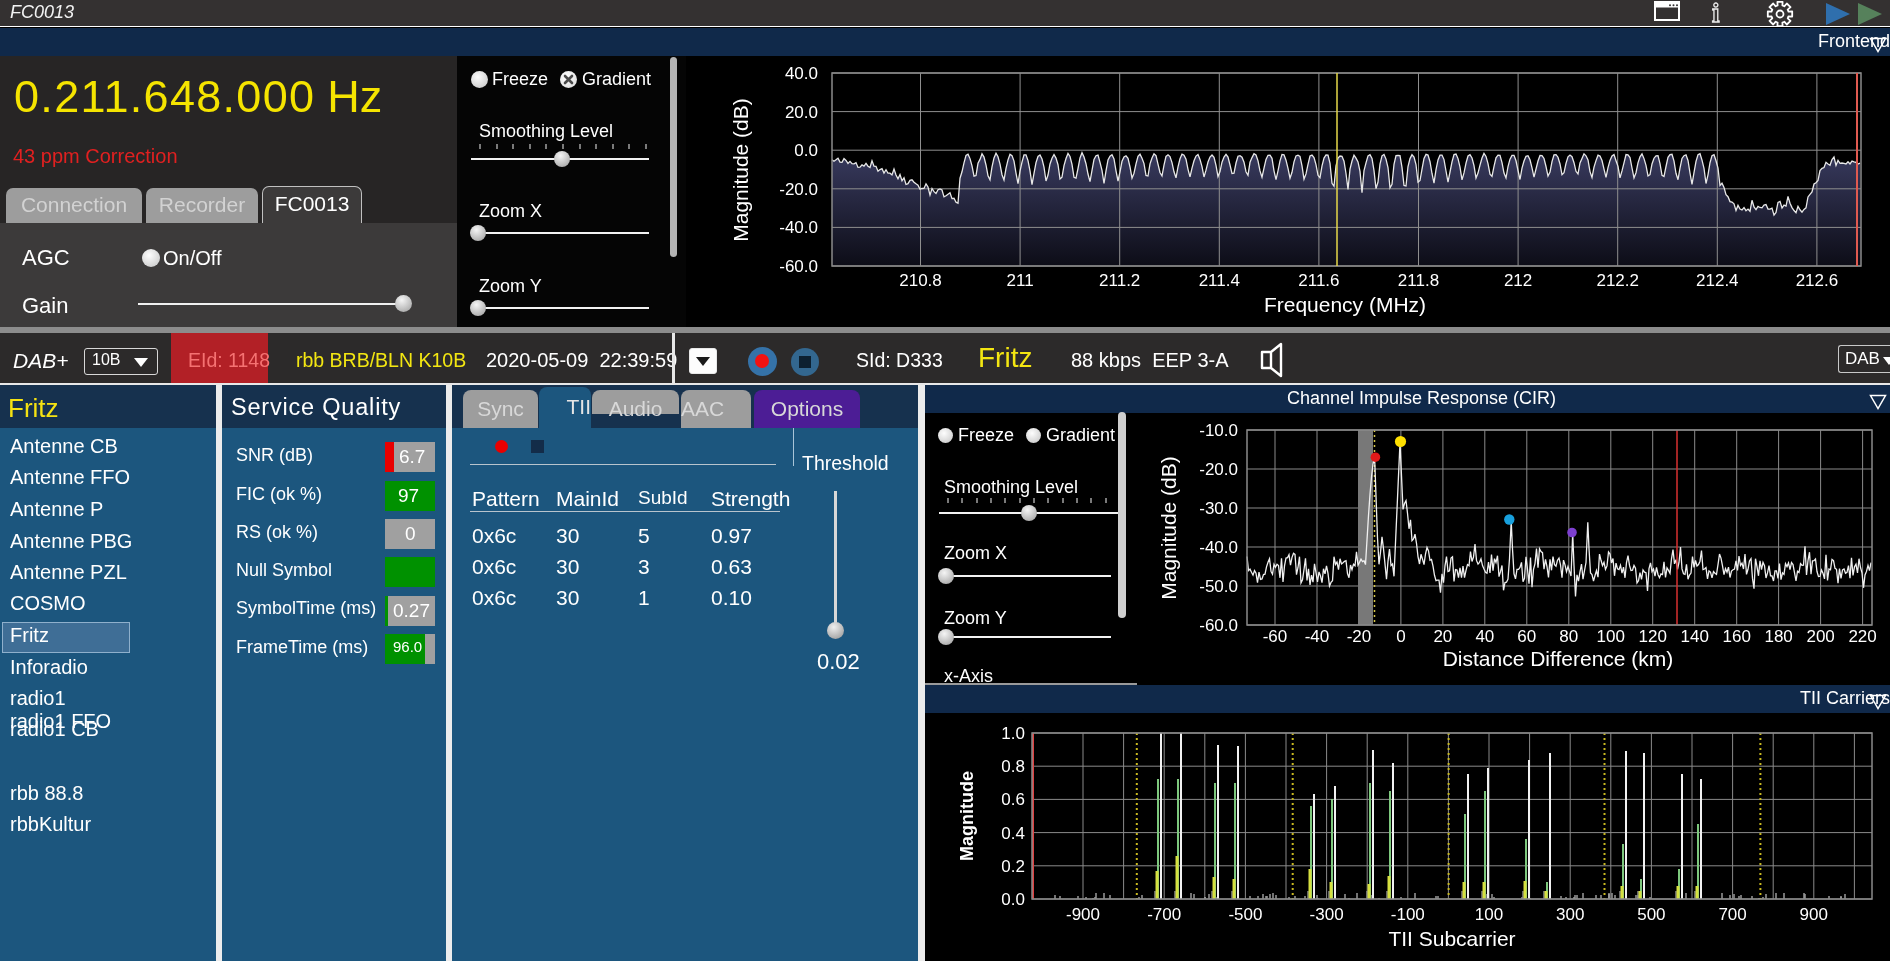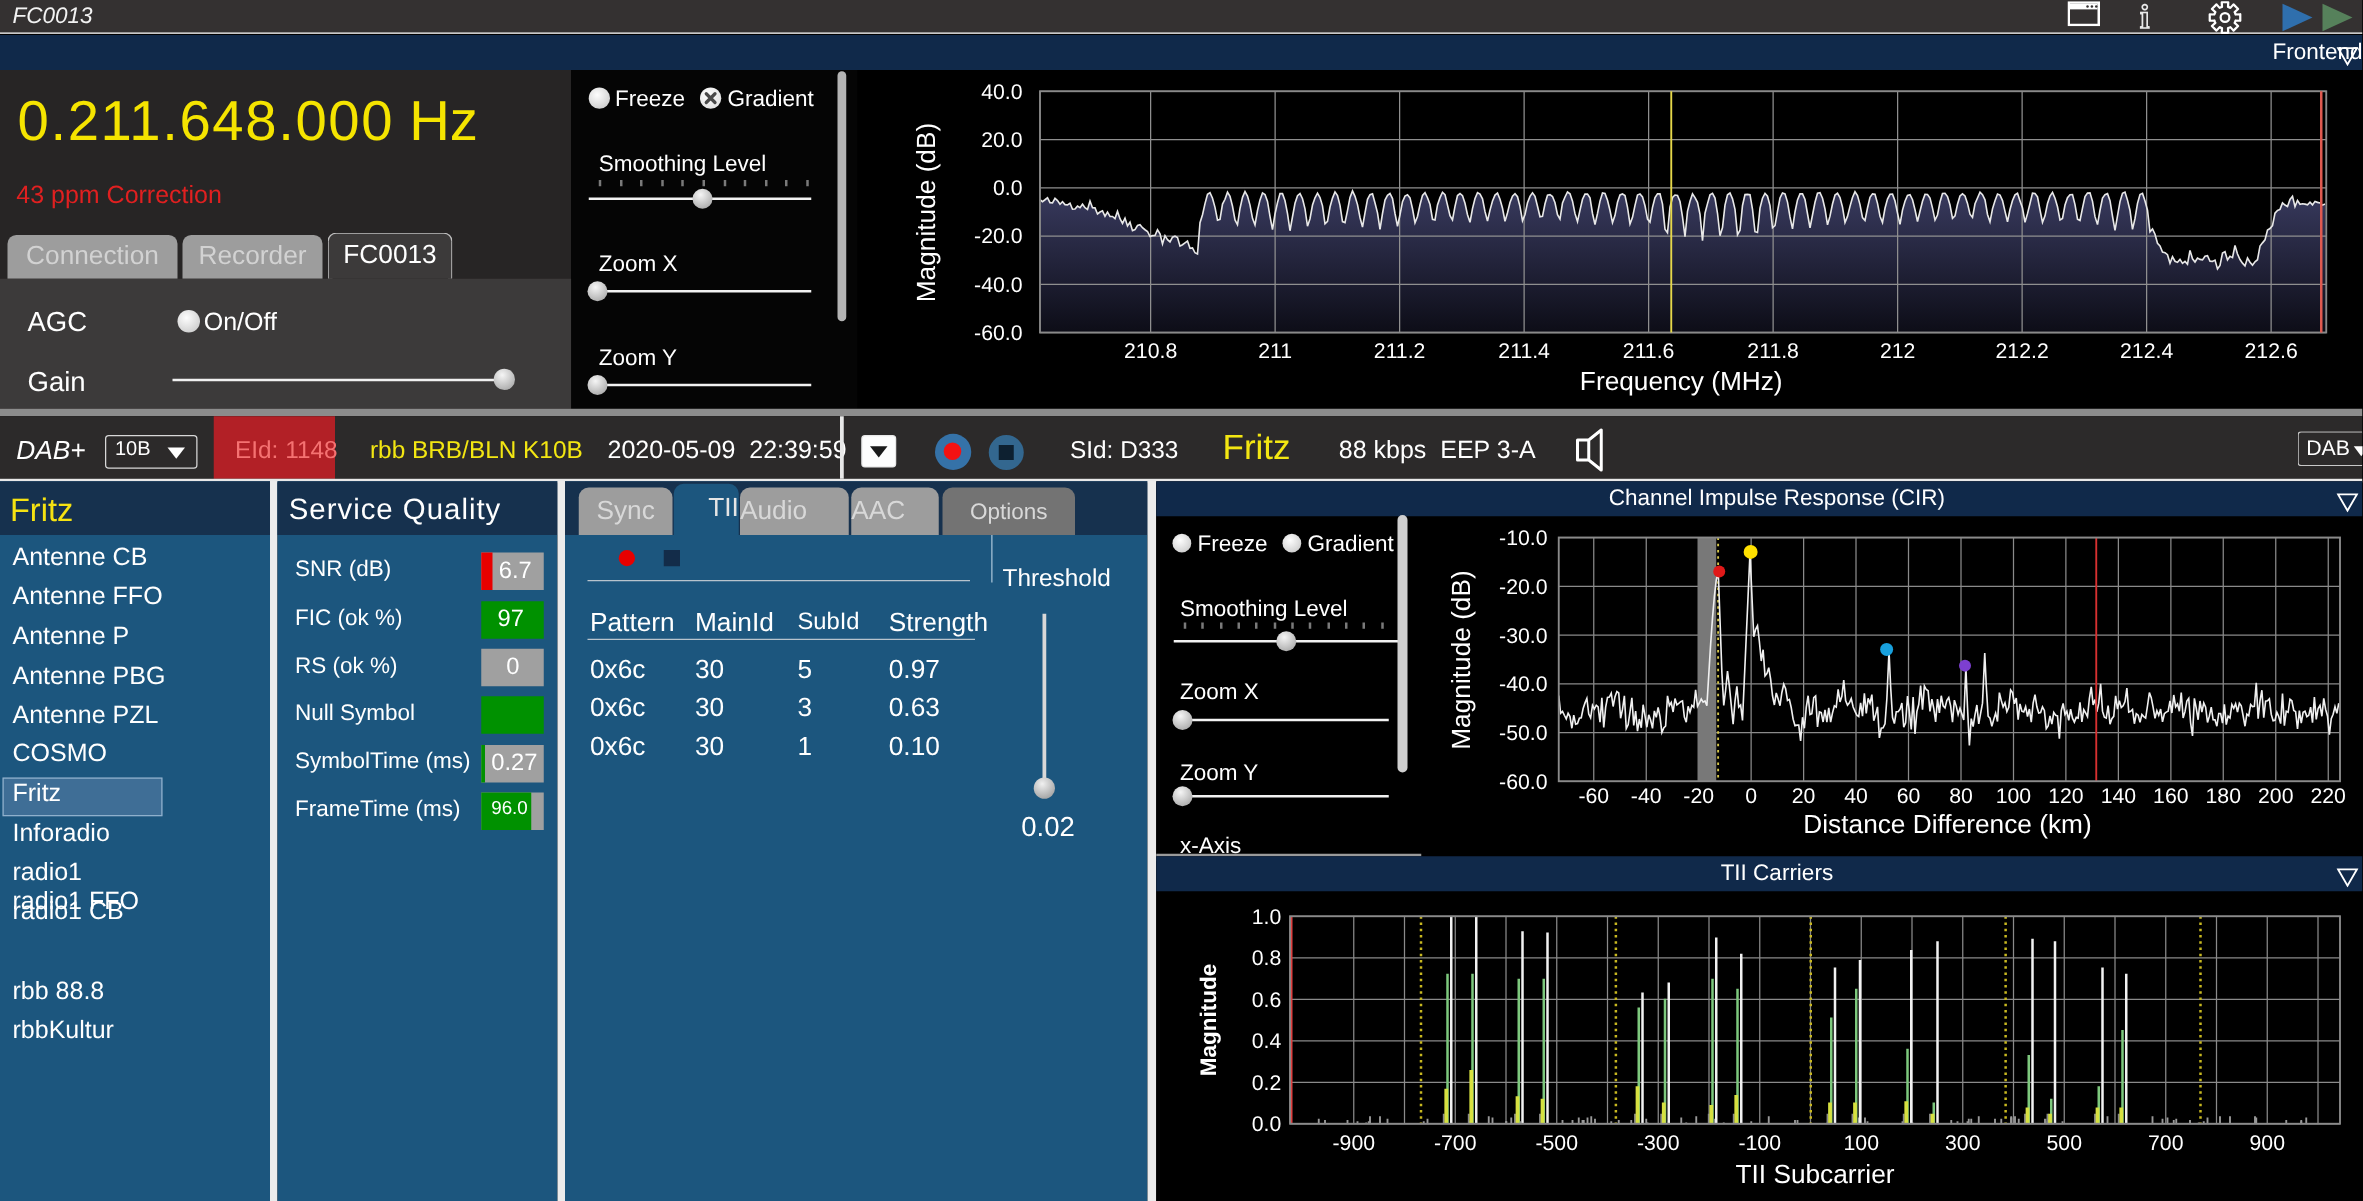--- a/index.html
+++ b/index.html
@@ -190,23 +190,23 @@
 <div class="abs" style="left:236px;top:637px;color:#fff;font-size:18px">FrameTime (ms)</div>
 <div class="abs" style="left:385px;top:634px;width:50px;height:30px;background:#a0a0a0">
     <span style="position:absolute;left:0;top:0;width:40px;height:30px;background:#009100"></span>
     <span style="position:absolute;left:8px;top:4px;color:#fff;font-size:15px">96.0</span>
   </div>
 <div class="abs" style="left:446px;top:385px;width:6px;height:576px;background:#ececec"></div>
 <div class="abs" style="left:452px;top:385px;width:466px;height:576px;background:#1c567e"></div>
 <div class="abs" style="left:452px;top:385px;width:466px;height:43px;background:#16314e"></div>
 <div class="abs" style="left:463px;top:390px;width:75px;height:38px;background:#9d9d9d;border-radius:8px 8px 0 0;color:#d8d8d8;font-size:21px;text-align:center;line-height:38px">Sync</div>
 <div class="abs" style="left:539px;top:387px;width:52px;height:41px;background:#1c567e;border-radius:8px 8px 0 0;color:#e5e5e5;font-size:21px;text-align:right;line-height:40px">TII</div>
-<div class="abs" style="left:592px;top:390px;width:87px;height:38px;background:#9d9d9d;border-radius:8px 8px 0 0;color:#d8d8d8;font-size:21px;line-height:38px">Audio</div>
+<div class="abs" style="left:592px;top:390px;width:87px;height:24px;background:#9d9d9d;border-radius:8px 8px 0 0;color:#d8d8d8;font-size:21px;text-align:center;line-height:38px">Audio</div>
 <div class="abs" style="left:681px;top:390px;width:70px;height:38px;background:#9d9d9d;border-radius:8px 8px 0 0;color:#d8d8d8;font-size:21px;text-align:left;line-height:38px">AAC</div>
-<div class="abs" style="left:754px;top:390px;width:106px;height:38px;background:#737373;border-radius:8px 8px 0 0;color:#d8d8d8;font-size:18px;text-align:center;line-height:38px">Options</div>
+<div class="abs" style="left:754px;top:390px;width:106px;height:38px;background:#4c1d95;border-radius:8px 8px 0 0;color:#d8d8d8;font-size:21px;text-align:center;line-height:38px">Options</div>
 <div class="abs" style="left:495px;top:440px;width:13px;height:13px;border-radius:50%;background:#e80000"></div>
 <div class="abs" style="left:531px;top:440px;width:13px;height:13px;background:#132c49"></div>
 <div class="abs" style="left:470px;top:464px;width:306px;height:1px;background:#b8c4cd"></div>
 <div class="abs" style="left:792.5px;top:428px;width:1.5px;height:38px;background:#a8c4d8"></div>
 <div class="abs" style="left:802px;top:452px;color:#fff;font-size:19.5px">Threshold</div>
 <div class="abs" style="left:472px;top:487px;color:#fff;font-size:21px">Pattern</div>
 <div class="abs" style="left:556px;top:487px;color:#fff;font-size:21px">MainId</div>
 <div class="abs" style="left:638px;top:487px;color:#fff;font-size:19px">SubId</div>
 <div class="abs" style="left:711px;top:487px;color:#fff;font-size:21px">Strength</div>
 <div class="abs" style="left:470px;top:511px;width:310px;height:1px;background:#b8c4cd"></div>
@@ -308,21 +308,21 @@
     <text x="1652.73" y="642" font-size="17" fill="#fff" text-anchor="middle" font-family="Liberation Sans, sans-serif">120</text>
     <text x="1694.7" y="642" font-size="17" fill="#fff" text-anchor="middle" font-family="Liberation Sans, sans-serif">140</text>
     <text x="1736.67" y="642" font-size="17" fill="#fff" text-anchor="middle" font-family="Liberation Sans, sans-serif">160</text>
     <text x="1778.6399999999999" y="642" font-size="17" fill="#fff" text-anchor="middle" font-family="Liberation Sans, sans-serif">180</text>
     <text x="1820.6100000000001" y="642" font-size="17" fill="#fff" text-anchor="middle" font-family="Liberation Sans, sans-serif">200</text>
     <text x="1862.58" y="642" font-size="17" fill="#fff" text-anchor="middle" font-family="Liberation Sans, sans-serif">220</text>
     <text x="1558" y="666" font-size="21" fill="#fff" text-anchor="middle" font-family="Liberation Sans, sans-serif">Distance Difference (km)</text>
     <text x="1176" y="528" font-size="21" fill="#fff" text-anchor="middle" font-family="Liberation Sans, sans-serif" transform="rotate(-90 1176 528)">Magnitude (dB)</text>
   </svg>
 <div class="abs" style="left:925px;top:685px;width:965px;height:276px;background:#000"></div>
-<div class="abs" style="left:925px;top:685px;width:965px;height:28px;background:#10294a;color:#fff;font-size:18px;text-align:center;line-height:27px;padding-left:28px">TII Carriers<span style="position:absolute;right:3px;top:6px"><svg width="18" height="16" viewBox="0 0 18 16">
+<div class="abs" style="left:925px;top:685px;width:965px;height:28px;background:#10294a;color:#fff;font-size:18px;text-align:right;line-height:27px;padding-left:28px">TII Carriers<span style="position:absolute;right:3px;top:6px"><svg width="18" height="16" viewBox="0 0 18 16">
         <path d="M1.5 1.5 L16.5 1.5 L9 14.5 Z" fill="none" stroke="#fff" stroke-width="1.5"></path>
       </svg></span></div>
 <svg width="965" height="276" viewBox="925 685 965 276" style="position:absolute;left:925px;top:685px">
     <line x1="1032" y1="733.0" x2="1872" y2="733.0" stroke="#8a8a8a" stroke-width="1"></line>
     <line x1="1032" y1="766.2" x2="1872" y2="766.2" stroke="#8a8a8a" stroke-width="1"></line>
     <line x1="1032" y1="799.4" x2="1872" y2="799.4" stroke="#8a8a8a" stroke-width="1"></line>
     <line x1="1032" y1="832.6" x2="1872" y2="832.6" stroke="#8a8a8a" stroke-width="1"></line>
     <line x1="1032" y1="865.8" x2="1872" y2="865.8" stroke="#8a8a8a" stroke-width="1"></line>
     <line x1="1032" y1="899.0" x2="1872" y2="899.0" stroke="#8a8a8a" stroke-width="1"></line>
     <line x1="1083.0" y1="733" x2="1083.0" y2="899" stroke="#8a8a8a" stroke-width="1"></line>

